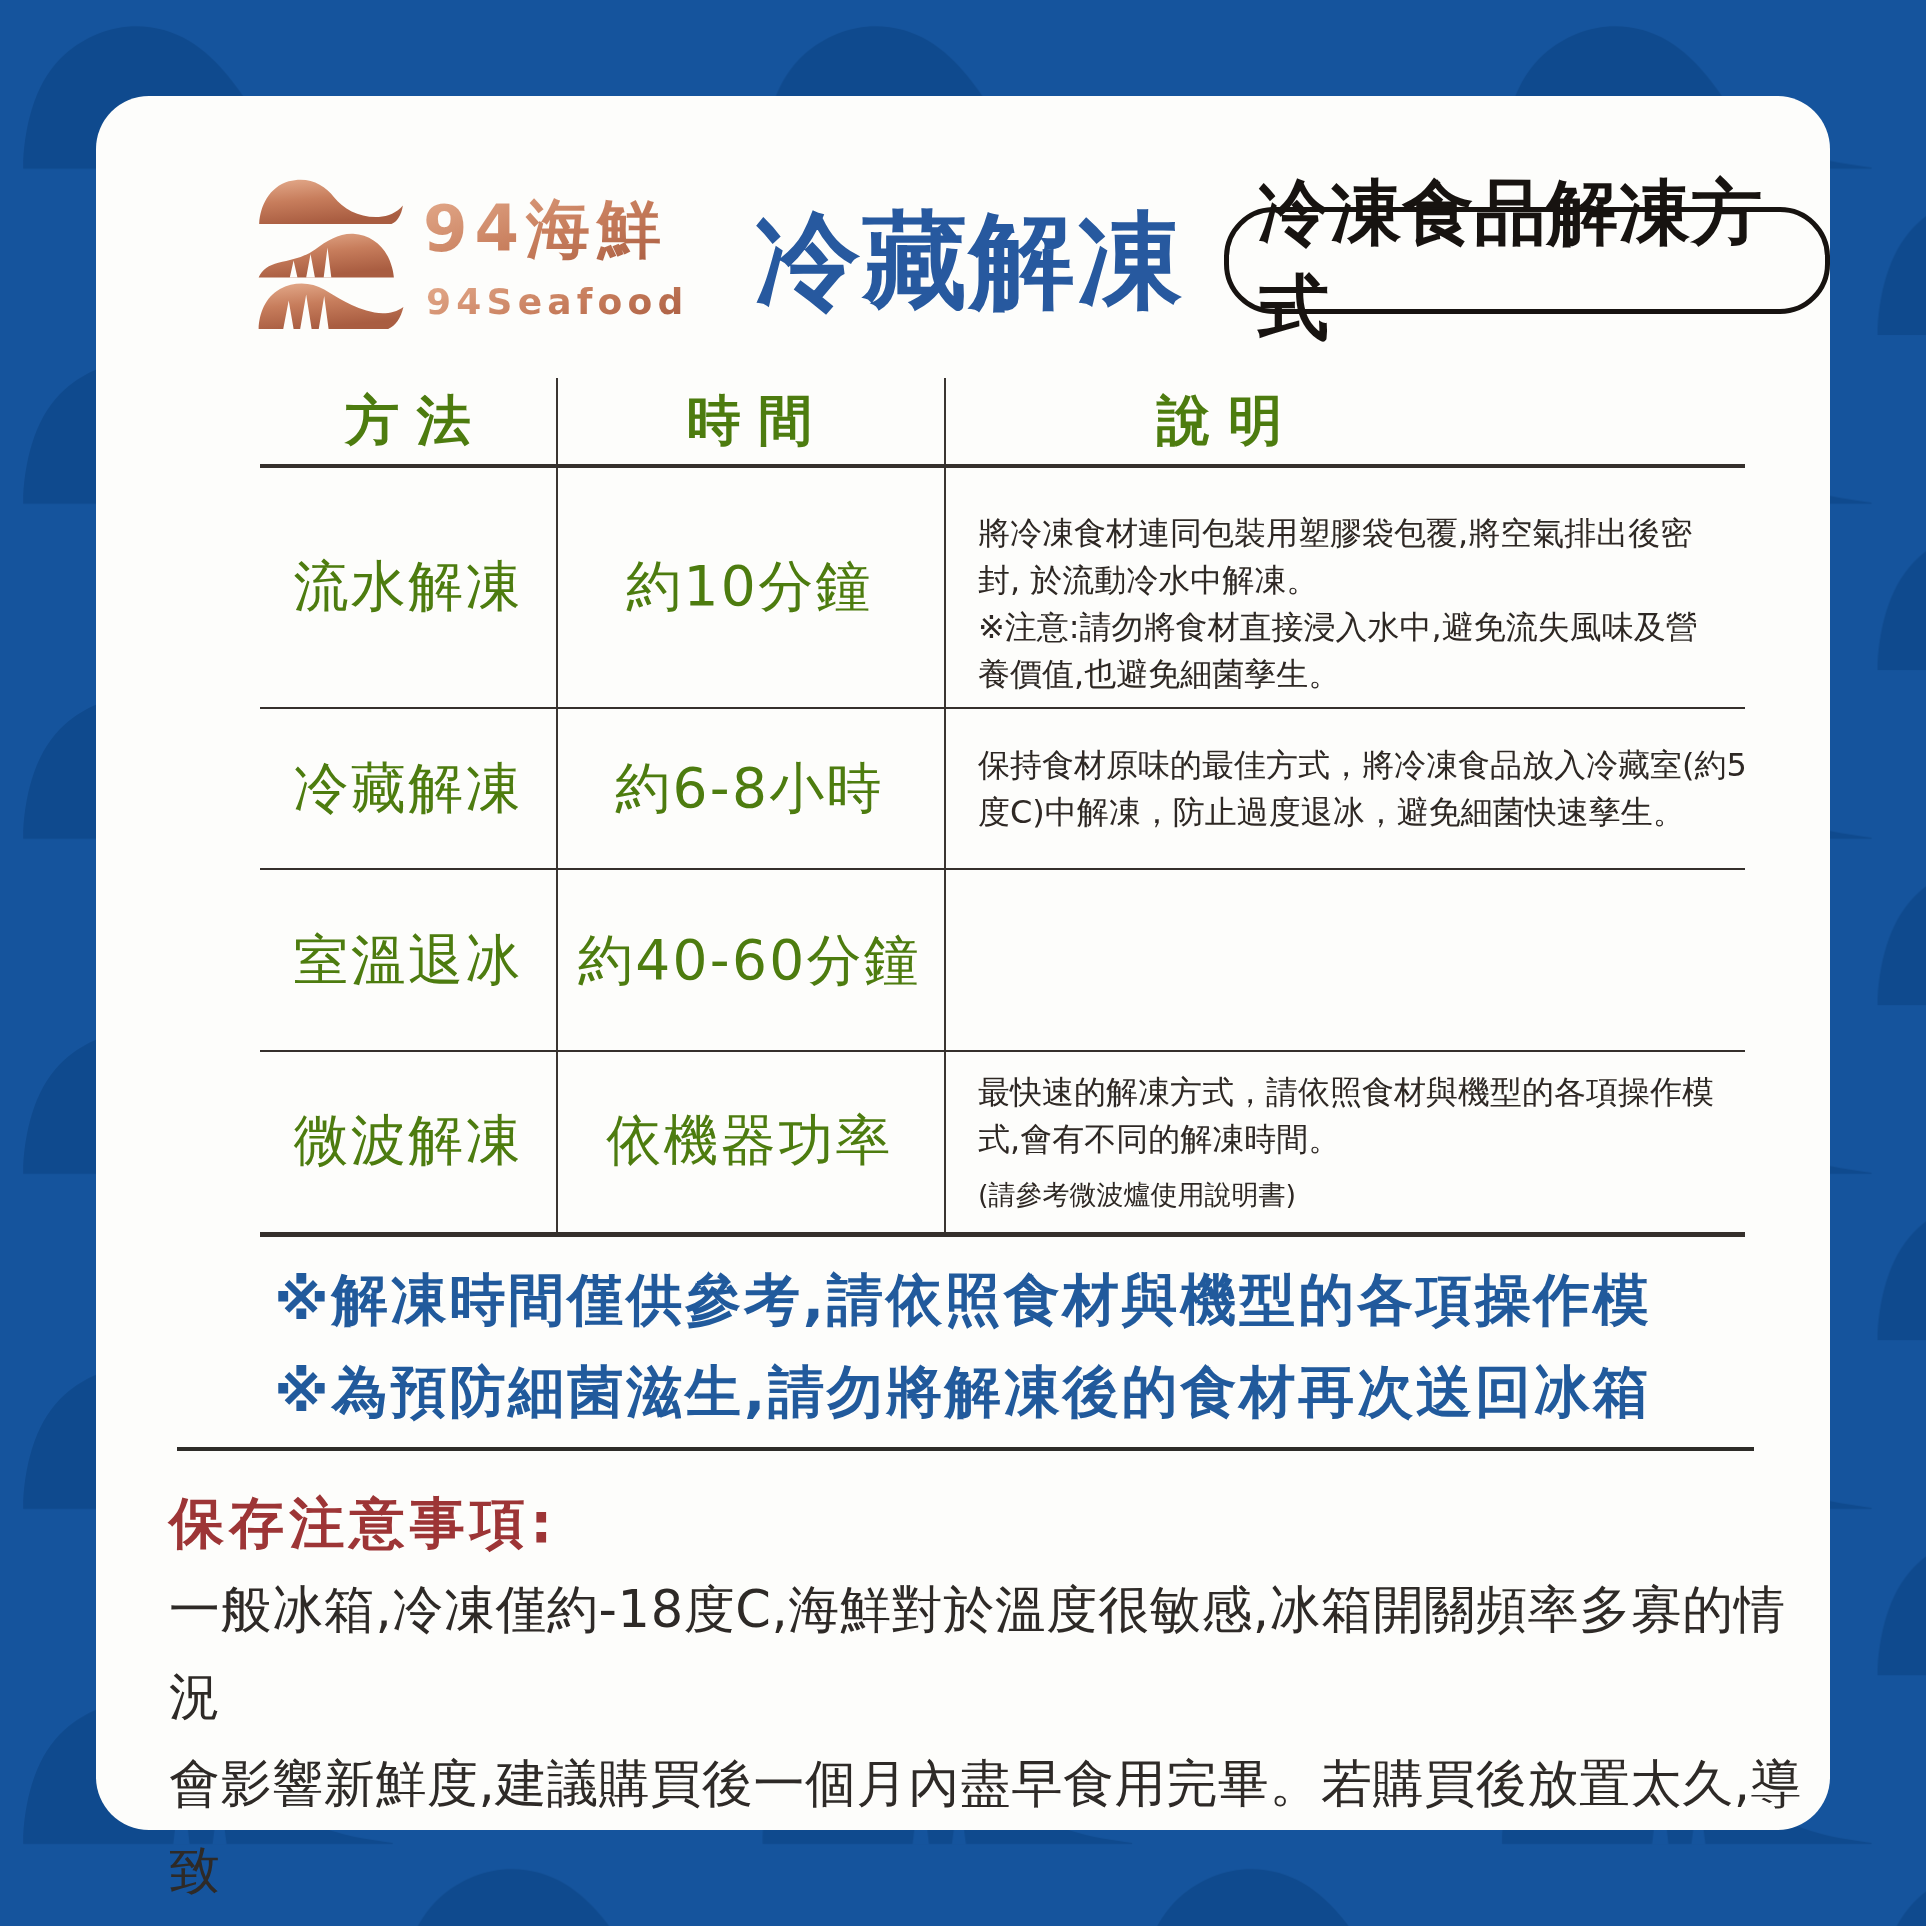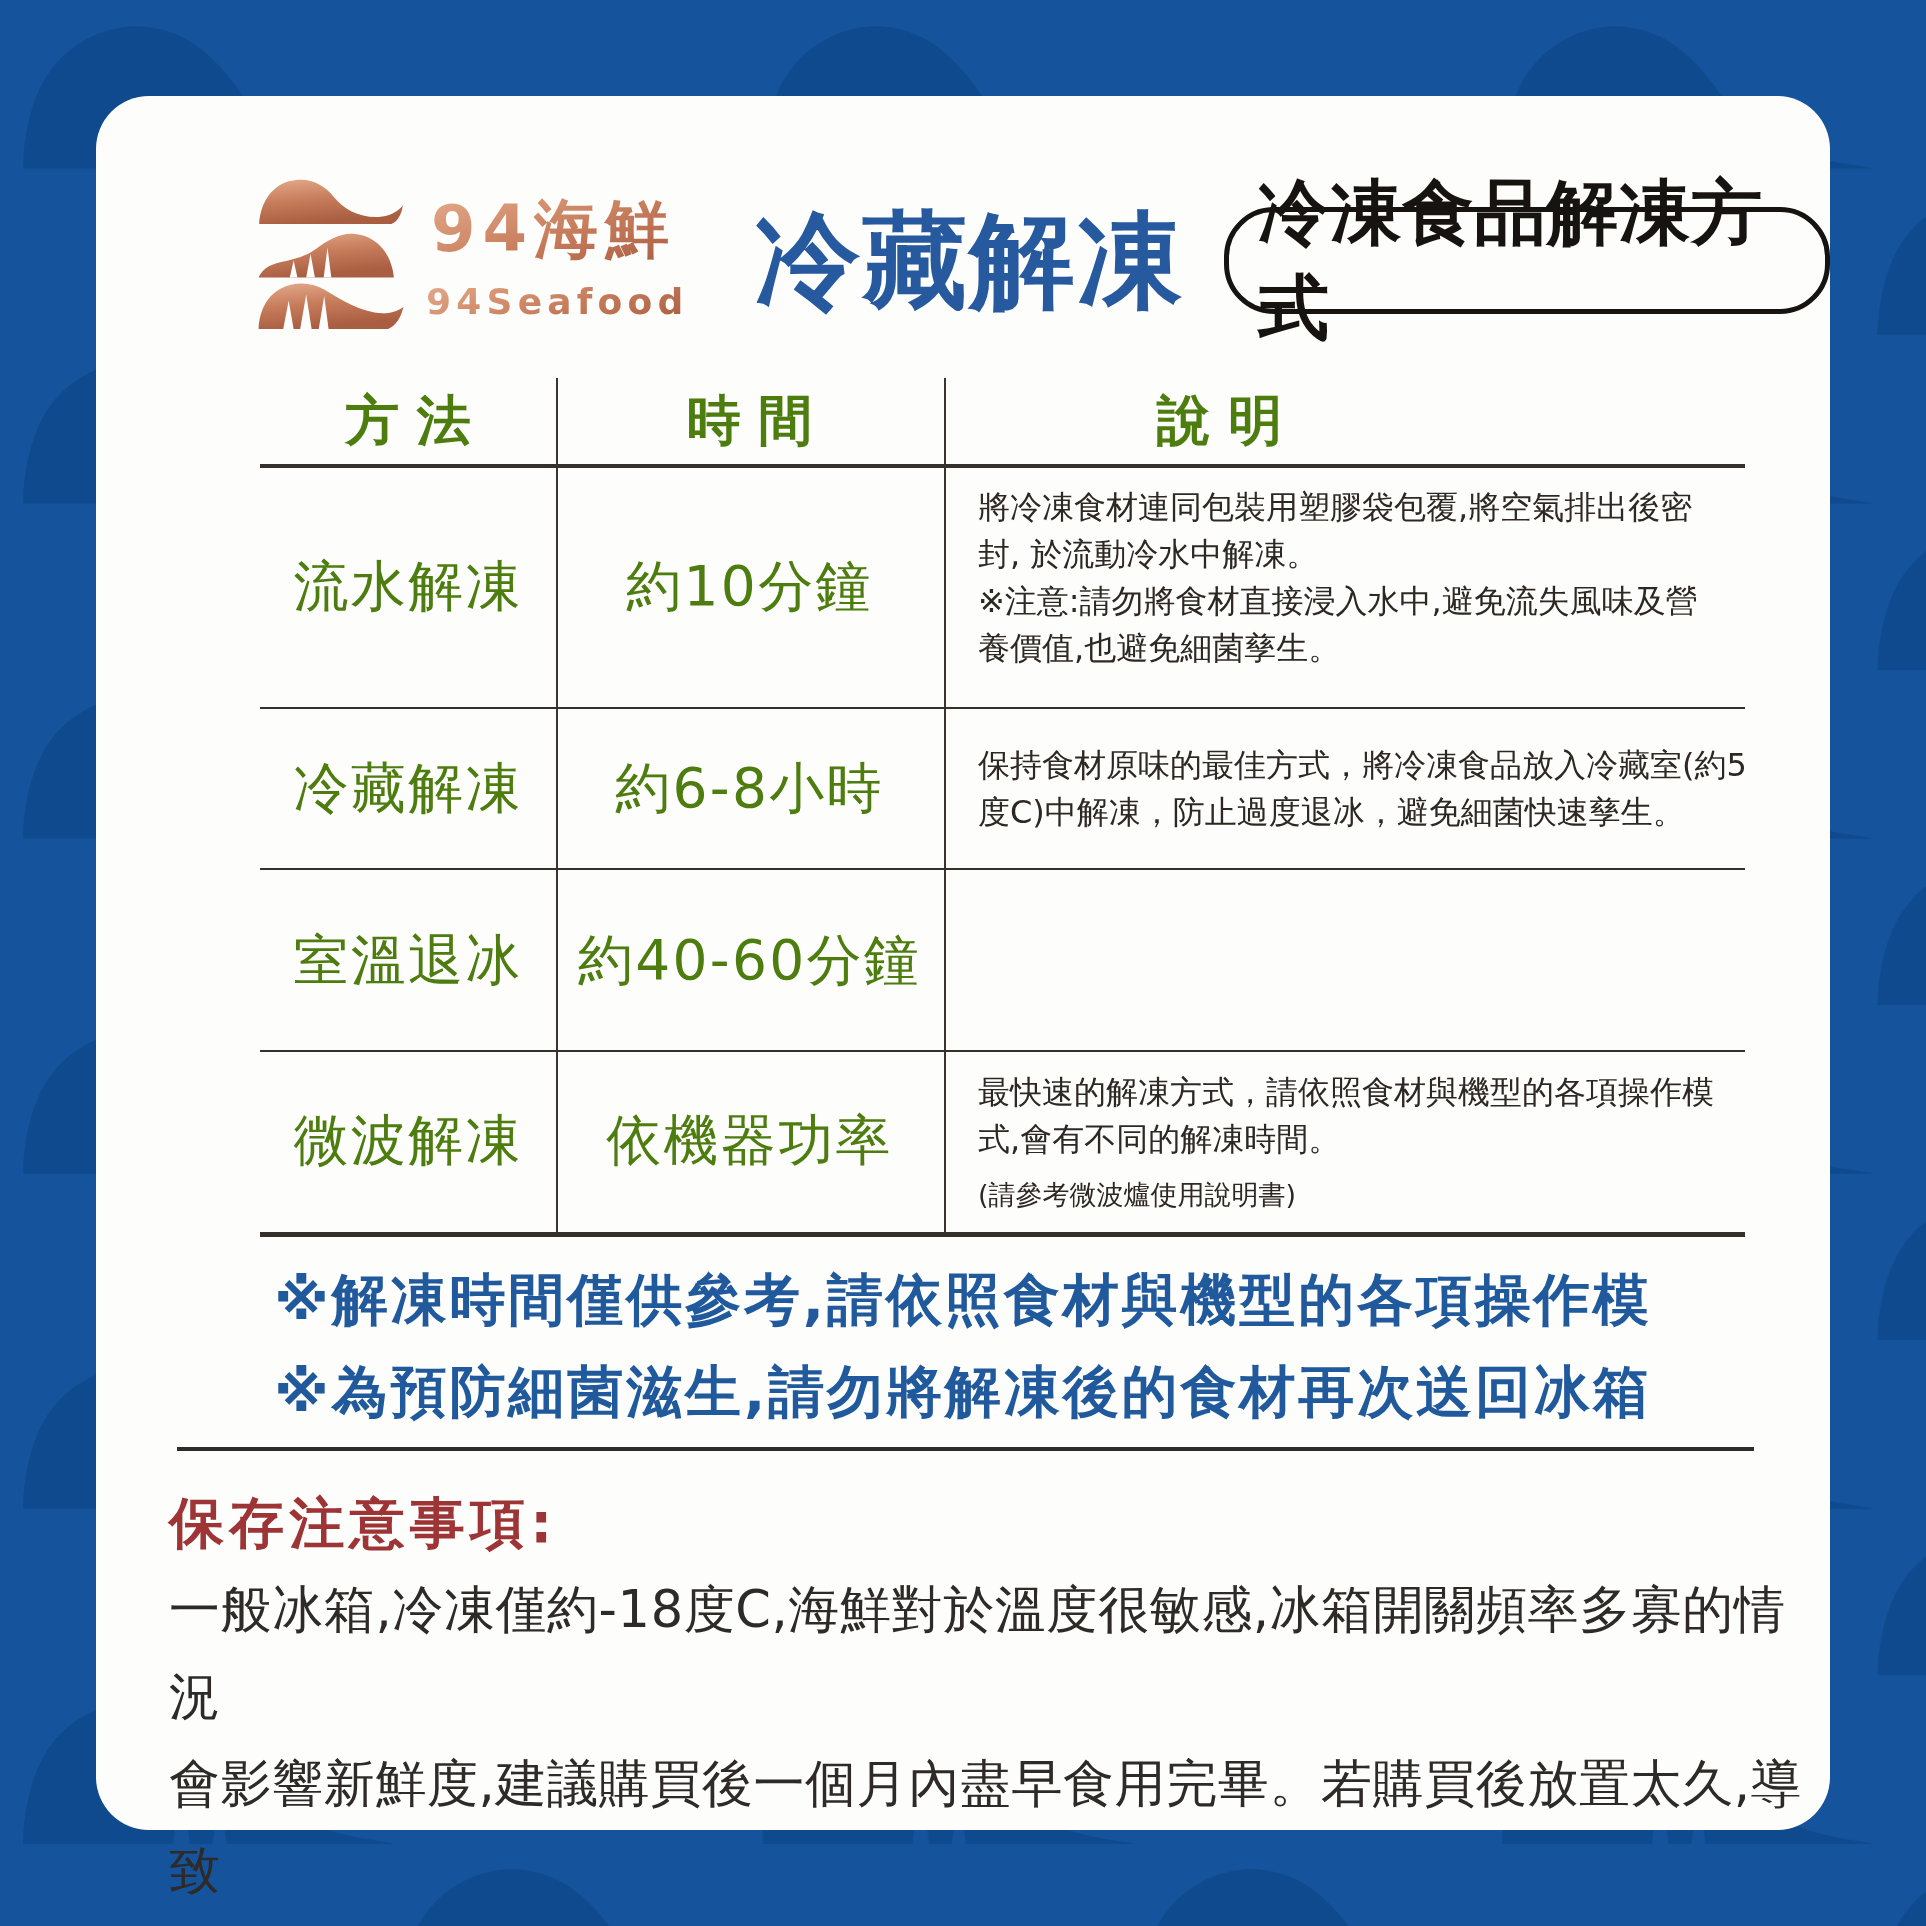--- a/index.html
+++ b/index.html
@@ -11,21 +11,21 @@
   .bg-pattern{position:absolute;left:0;top:0;}
   .card{
     position:absolute;left:96px;top:96px;width:1734px;height:1734px;
     background:#fdfdfb;border-radius:53px;
   }
   .abs{position:absolute;}
   
   .logo-mark{left:158px;top:81px;width:159px;height:153px;}
   .brand-zh{
     left:327px;top:98px;font-size:64px;font-weight:600;letter-spacing:7px;
-    color:#c1734f;line-height:1.1;margin-left:8px;
+    color:#c1734f;line-height:1.1;
   }
   .brand-en{
     left:330px;top:186px;font-size:36px;font-weight:600;letter-spacing:5.2px;
     color:#c1734f;line-height:1.1;
   }
   @supports (-webkit-background-clip:text){
     .brand-zh,.brand-en{
       background:linear-gradient(160deg,#e4ab8c 0%,#c77d5c 55%,#a95d41 100%);
       -webkit-background-clip:text;background-clip:text;color:transparent;
     }
@@ -115,21 +115,21 @@
   <div class="abs hline" style="top:772px;height:1.7px"></div>
   <div class="abs hline" style="top:954px;height:1.7px"></div>
   <div class="abs hline" style="top:1136px;height:4.6px"></div>
 
   <div class="abs cell th" style="left:164px;top:283px;width:296px;height:84px">方法</div>
   <div class="abs cell th" style="left:460px;top:283px;width:387px;height:84px">時間</div>
   <div class="abs cell th" style="left:882px;top:283px;width:483px;height:84px">說明</div>
 
   <div class="abs cell td-main" style="left:164px;top:371px;width:296px;height:240px">流水解凍</div>
   <div class="abs cell td-main" style="left:460px;top:371px;width:387px;height:240px">約10分鐘</div>
-  <div class="abs desc" style="top:362px;height:240px">
+  <div class="abs desc" style="top:388px;height:240px">
     <div>將冷凍食材連同包裝用塑膠袋包覆,將空氣排出後密
 封, 於流動冷水中解凍。
 ※注意:請勿將食材直接浸入水中,避免流失風味及營
 養價值,也避免細菌孳生。</div>
   </div>
 
   <div class="abs cell td-main" style="left:164px;top:612px;width:296px;height:161px">冷藏解凍</div>
   <div class="abs cell td-main" style="left:460px;top:612px;width:387px;height:161px">約6-8小時</div>
   <div class="abs desc" style="top:612px;height:161px">
     <div>保持食材原味的最佳方式，將冷凍食品放入冷藏室(約5

